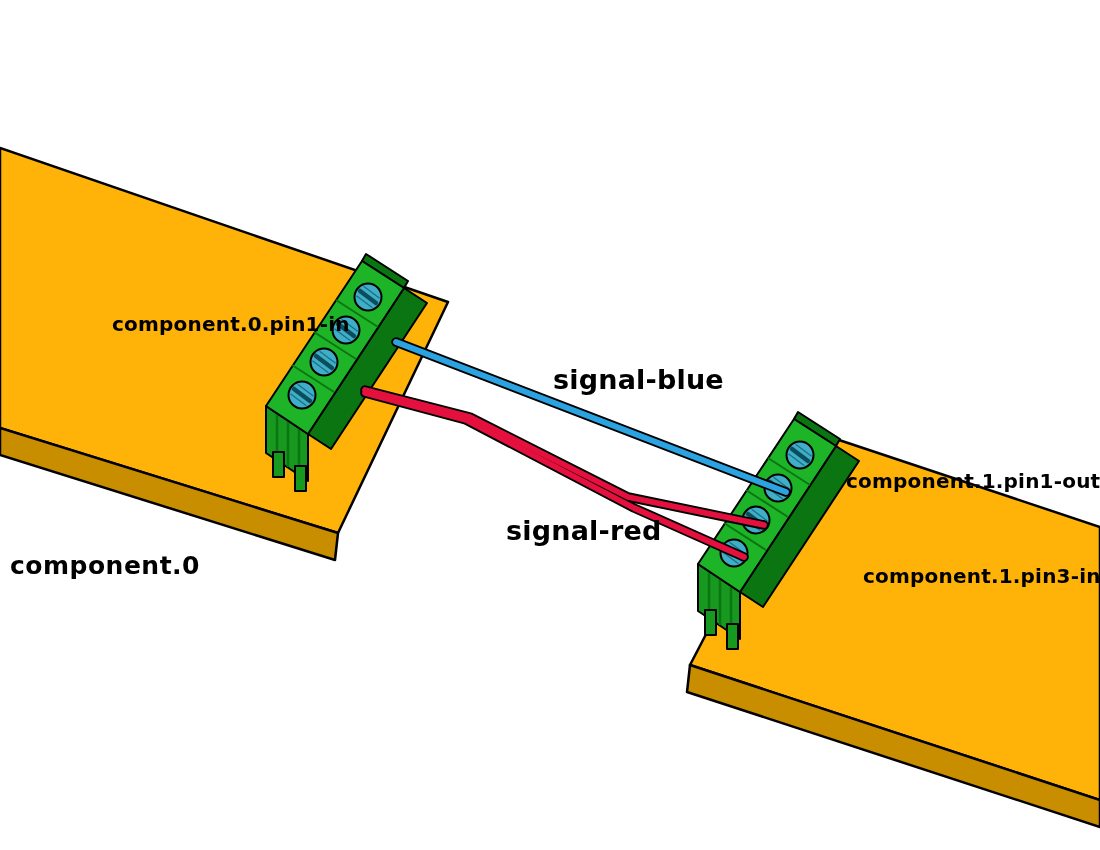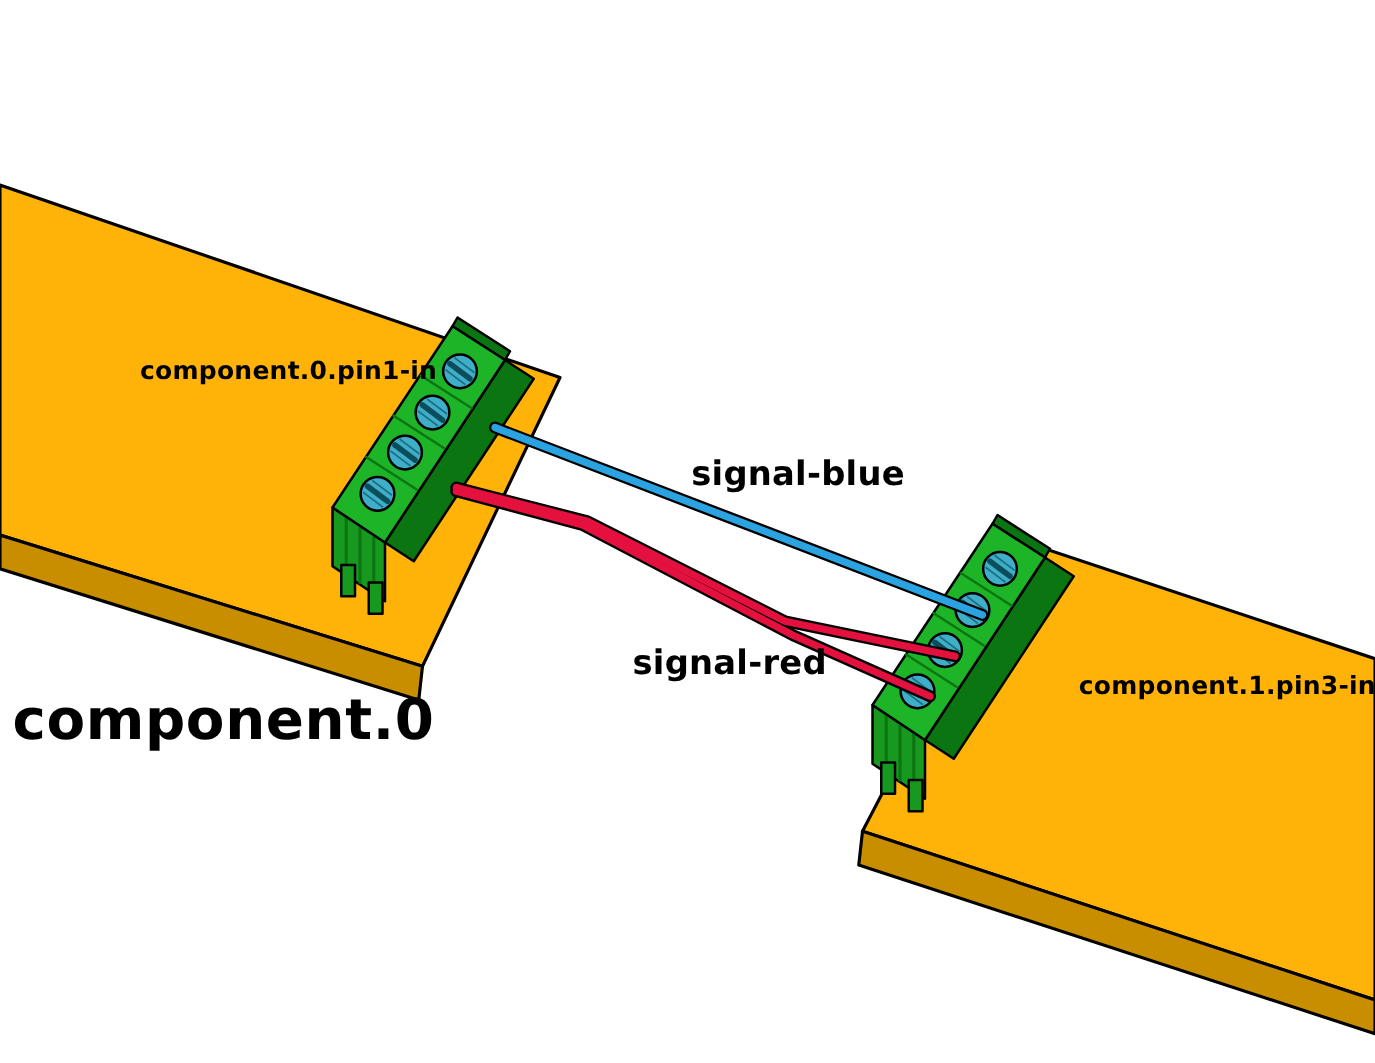--- a/index.html
+++ b/index.html
@@ -15,23 +15,23 @@
   .wire{fill:none;stroke-width:5.8;stroke-linecap:round;stroke-linejoin:round;}
   .c-face{fill:var(--connector);stroke:#000;stroke-width:2;stroke-linejoin:round;}
   .c-mid{fill:var(--connector_mid);stroke:#000;stroke-width:2;stroke-linejoin:round;}
   .c-dark{fill:var(--connector_dark);stroke:#000;stroke-width:2;stroke-linejoin:round;}
   .ridge{stroke:var(--connector_dark);stroke-width:2.5;}
   .sep{stroke:var(--connector_dark);stroke-width:2;}
   .screw-body{fill:var(--screw);stroke:#000;stroke-width:2;}
   .slot{stroke:var(--screw_slot);stroke-width:4.5;stroke-linecap:round;}
   .hatch{stroke:var(--screw_slot);stroke-width:1.3;opacity:.65;}
   .lbl{position:absolute;font-weight:bold;color:var(--label_text,#000);white-space:nowrap;line-height:1;}
-  .pin{font-size:20px;letter-spacing:.2px;}
+  .pin{font-size:20px;letter-spacing:.2px;margin-top:28px;}
   .sig{font-size:27px;letter-spacing:.2px;}
-  .comp{font-size:45px;letter-spacing:.5px;}
+  .comp{font-size:25px;letter-spacing:.5px;}
 </style>
 </head>
 <body>
 
 <div id="stage">
 
   <svg id="scene" width="1100" height="850" viewBox="0 0 1100 850">
 
     <defs>
       <g id="screw">
@@ -77,20 +77,21 @@
     <polyline class="wire" points="396,342 786,492" stroke="#2BA3E0"></polyline>
     <polyline class="wire" points="365,390 470,417 628,497 764,525" stroke="#E4103E"></polyline>
     <polyline class="wire" points="365,393 466,420 634,508 744,557" stroke="#E4103E"></polyline>
   </svg>
 
   <div class="lbl pin" style="left:112px;top:286px">component.0.pin1-in</div>
 
 
   <div class="lbl sig" style="left:553px;top:366px">signal-blue</div>
 
+  <div class="lbl pin" style="left:846px;top:443px">component.1.pin1-out</div>
 
   <div class="lbl sig" style="left:506px;top:517px">signal-red</div>
 
   <div class="lbl pin" style="left:863px;top:538px">component.1.pin3-in</div>
 
 
   <div class="lbl comp" style="left:10px;top:553px">component.0</div>
 
 
 </div>

